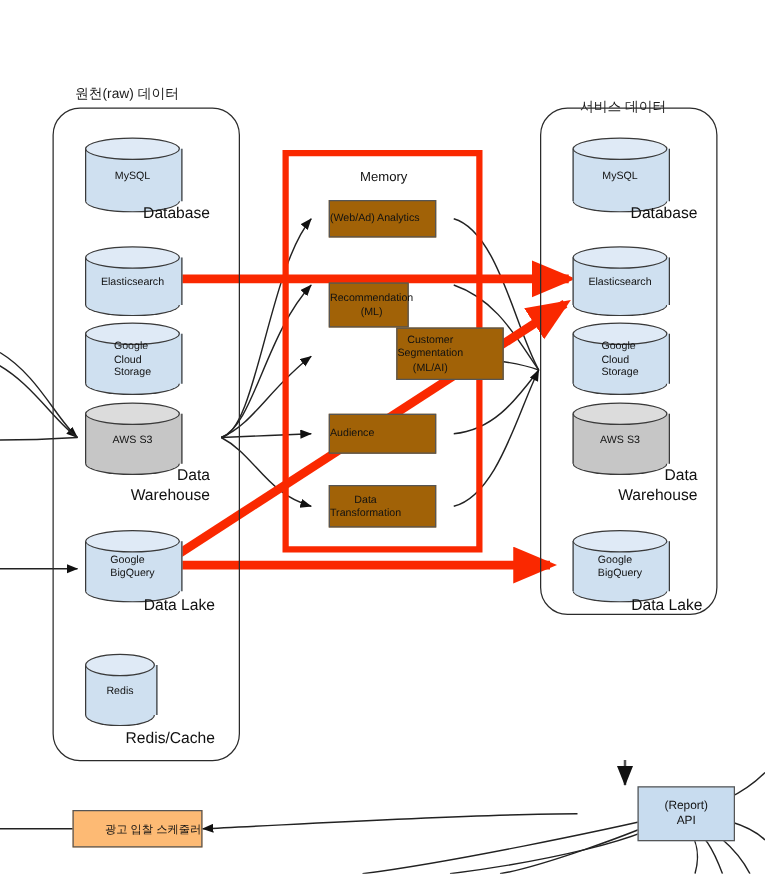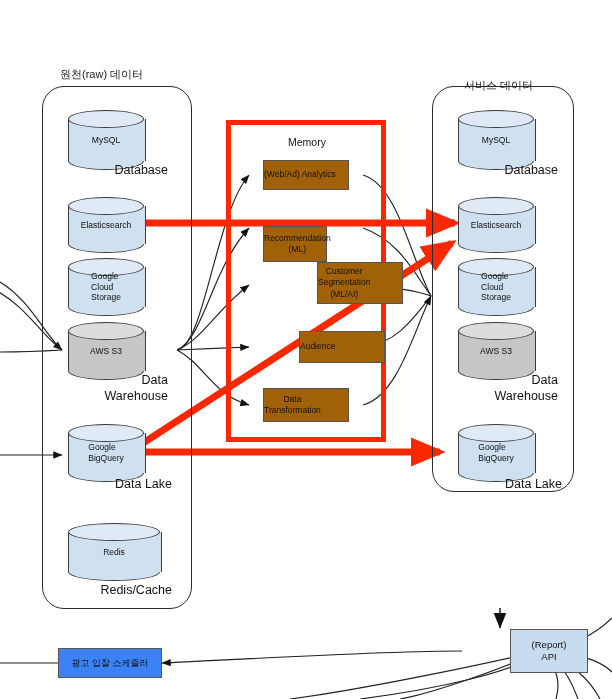--- a/index.html
+++ b/index.html
@@ -24,22 +24,22 @@
   .cyl.grey .bot{background:#c6c6c6;}
   .caption{position:absolute;font-size:12.5px;color:#111;white-space:nowrap;text-align:right;}
   .rbox{position:absolute;background:#a16207;border:1.3px solid #555;
         display:flex;align-items:center;text-align:center;
         font-size:8.5px;color:#111;line-height:1.3;box-sizing:border-box;}
   .refiner-frame{position:absolute;border:5px solid #fa2800;box-sizing:border-box;}
   .refiner-title{position:absolute;font-size:10.5px;color:#111;white-space:nowrap;}
   .apibox{position:absolute;background:#c8dcef;border:1.3px solid #555;
           display:flex;align-items:center;justify-content:center;text-align:center;
           font-size:9.5px;color:#111;line-height:1.3;box-sizing:border-box;}
-  .schedbox{position:absolute;background:#3b82f6;border:1.3px solid #555;
-            display:flex;align-items:center;justify-content:center;text-align:center;
+  .schedbox{position:absolute;background:#fdba74;border:1.3px solid #555;
+            display:flex;align-items:center;justify-content:flex-end;text-align:center;
             font-size:9px;color:#111;box-sizing:border-box;}
 </style>
 </head>
 <body>
 
 <div id="stage">
 
   <svg id="wires" viewBox="0 0 612 699" xmlns="http://www.w3.org/2000/svg">
     <defs>
       <marker id="ah" markerWidth="9" markerHeight="9" refX="7.6" refY="3.2" orient="auto" markerUnits="strokeWidth">
@@ -129,21 +129,21 @@
 
   <div class="cyl" style="left:68px;top:424px;width:76px;height:58px;">
     <div class="bot"></div>
     <div class="body"></div>
     <div class="top"></div>
     <div class="lbl" style="white-space:pre-line;">Google
 BigQuery</div>
   </div>
   <div class="caption" style="left:60px;top:477px;width:112px;">Data Lake</div>
 
-  <div class="cyl" style="left:68px;top:523px;width:92px;height:58px;text-decoration:underline;">
+  <div class="cyl" style="left:68px;top:523px;width:56px;height:58px;text-decoration:underline;">
     <div class="bot"></div>
     <div class="body"></div>
     <div class="top"></div>
     <div class="lbl">Redis</div>
   </div>
   <div class="caption" style="left:44px;top:583px;width:128px;">Redis/Cache</div>
 
   <div class="refiner-frame" style="left:226px;top:120px;width:160px;height:322px;"></div>
   <div class="refiner-title" style="left:288px;top:136px;">Memory</div>
 
@@ -152,21 +152,21 @@
   </div>
   <div class="rbox" style="left:263px;top:210px;width:64px;height:36px;margin-top:16px;">
     <span style="white-space:pre-line;">Recommendation
 (ML)</span>
   </div>
   <div class="rbox" style="left:281px;top:262px;width:86px;height:42px;margin-left:36px;">
     <span style="white-space:pre-line;">Customer
 Segmentation
 (ML/AI)</span>
   </div>
-  <div class="rbox" style="left:263px;top:331px;width:86px;height:32px;margin-left:36px;">
+  <div class="rbox" style="left:263px;top:331px;width:86px;height:32px;">
     <span style="white-space:pre-line;">Audience</span>
   </div>
   <div class="rbox" style="left:263px;top:388px;width:86px;height:34px;">
     <span style="white-space:pre-line;">Data
 Transformation</span>
   </div>
 
   <div class="panel-title" style="left:464px;top:78px;">서비스 데이터</div>
   <div class="panel" style="left:432px;top:86px;width:140px;height:404px;"></div>
 

